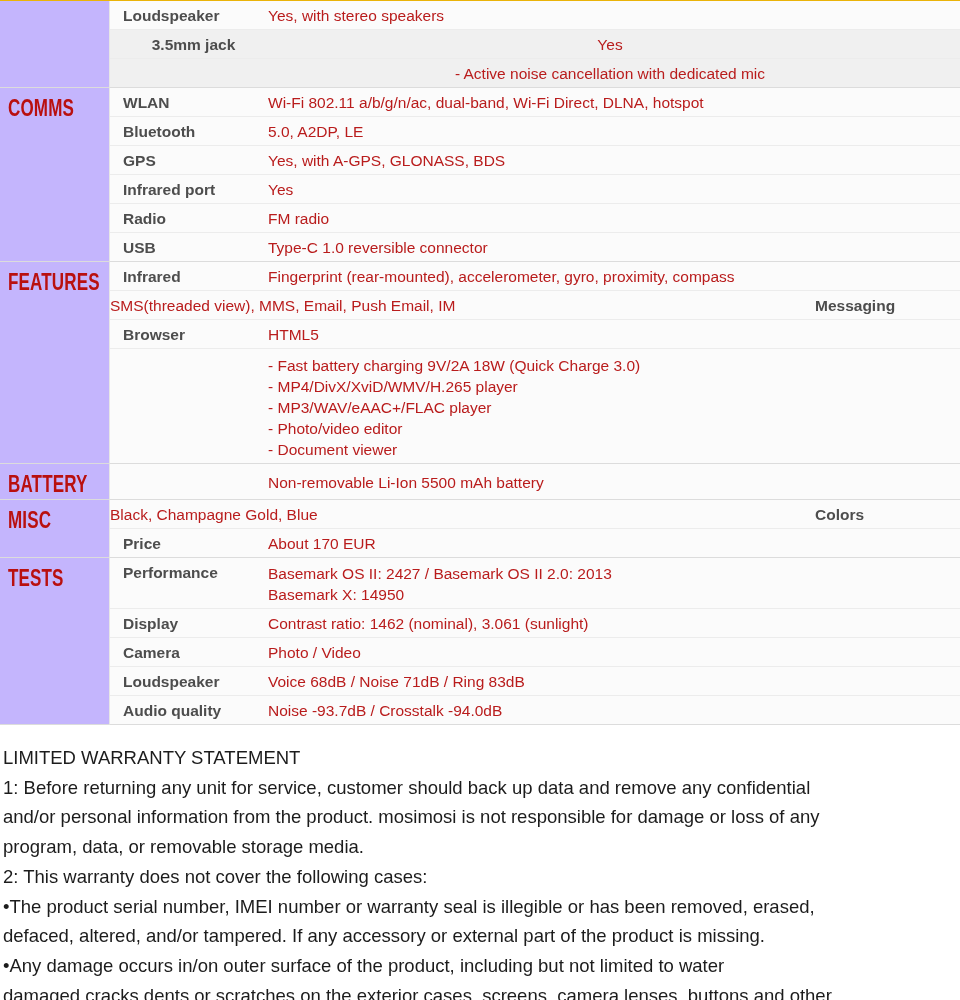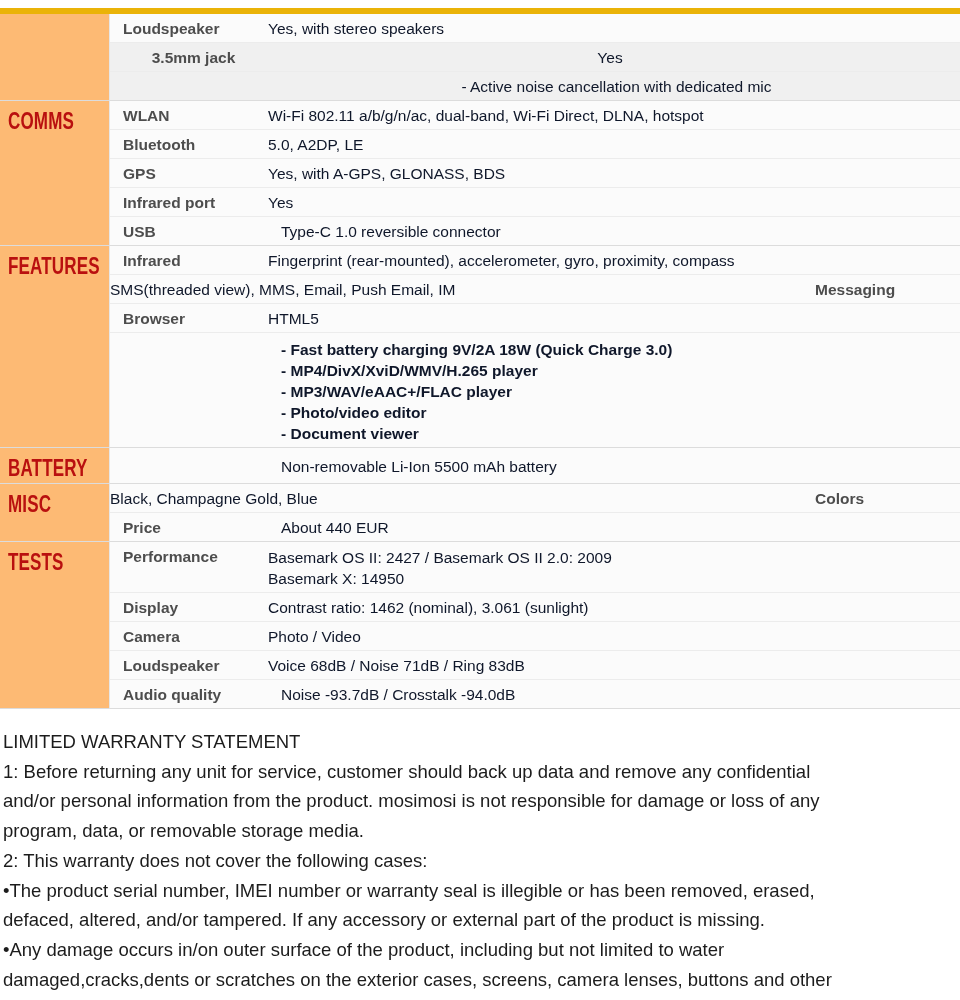--- a/index.html
+++ b/index.html
@@ -1,46 +1,46 @@
 <!DOCTYPE html>
 <html><head>
 <meta charset="utf-8">
 <style>
   html,body{margin:0;padding:0;}
   body{
     width:960px;height:1000px;overflow:hidden;background:#ffffff;
     font-family:"Liberation Sans", sans-serif;
   }
-  .spec-table{width:960px;border-top:6px solid #eab308;margin-top:8px;}
+  .spec-table{width:960px;border-top:1px solid #eab308;}
   .section{display:flex;align-items:stretch;}
   .section-cell{
     width:110px;flex:none;box-sizing:border-box;
-    background:#fdba74;border-right:1px solid #e6e6e6;border-bottom:1px solid #dcdcdc;
+    background:#c4b5fd;border-right:1px solid #e6e6e6;border-bottom:1px solid #dcdcdc;
     padding:7px 0 0 8px;
   }
   .section-title{
     display:inline-block;transform:scaleX(0.74);transform-origin:0 50%;
     font-size:23px;font-weight:bold;color:#b9100f;white-space:nowrap;letter-spacing:0.2px;
   }
   .section-rows{flex:1;display:flex;flex-direction:column;}
   .row{
     display:flex;box-sizing:border-box;min-height:28px;
     border-bottom:1px solid #ececec;background:#fbfbfb;
   }
   .row.shaded{background:#f0f0f0;text-align:center;}
-  .row.last{border-bottom:1px solid #dcdcdc;gap:13px;}
+  .row.last{border-bottom:1px solid #dcdcdc;}
   .cell{box-sizing:border-box;font-size:15.5px;line-height:20px;}
   .cell.label{
     width:158px;flex:none;padding:5px 4px 0 13px;
     font-weight:bold;color:#4d4d4d;
   }
-  .cell.value{flex:1;padding:5px 8px 3px 0;color:#0f172a;}
+  .cell.value{flex:1;padding:5px 8px 3px 0;color:#b91c1c;}
   .row.battery{min-height:36px;}
   .row.battery .cell{padding-top:9px;}
-  .row.block{min-height:115px;font-weight:bold;}
+  .row.block{min-height:115px;}
   .row.block .vline{line-height:21px;}
   .row.block .cell{padding-top:6px;}
   .row.perf{min-height:49px;}
   .row.perf .vline{line-height:21px;}
   .warranty{
     padding:18px 0 0 3px;width:930px;
     font-size:18.5px;line-height:29.7px;color:#1c1c1c;
   }
   .wline{white-space:nowrap;}
 </style>
@@ -82,20 +82,24 @@
         <div class="cell label">Bluetooth</div>
         <div class="cell value">5.0, A2DP, LE</div>
       </div>
       <div class="row">
         <div class="cell label">GPS</div>
         <div class="cell value">Yes, with A-GPS, GLONASS, BDS</div>
       </div>
       <div class="row">
         <div class="cell label">Infrared port</div>
         <div class="cell value">Yes</div>
+      </div>
+      <div class="row">
+        <div class="cell label">Radio</div>
+        <div class="cell value">FM radio</div>
       </div>
       <div class="row last">
         <div class="cell label">USB</div>
         <div class="cell value">Type-C 1.0 reversible connector</div>
       </div>
     </div>
   </div>
 
   <div class="section">
     <div class="section-cell">
@@ -143,34 +147,34 @@
     <div class="section-cell">
       <span class="section-title">MISC</span>
     </div>
     <div class="section-rows">
       <div class="row">
         <div class="cell value">Black, Champagne Gold, Blue</div>
         <div class="cell label">Colors</div>
       </div>
       <div class="row last">
         <div class="cell label">Price</div>
-        <div class="cell value">About 440 EUR</div>
+        <div class="cell value">About 170 EUR</div>
       </div>
     </div>
   </div>
 
   <div class="section">
     <div class="section-cell">
       <span class="section-title">TESTS</span>
     </div>
     <div class="section-rows">
       <div class="row perf">
         <div class="cell label">Performance</div>
         <div class="cell value">
-          <div class="vline">Basemark OS II: 2427 / Basemark OS II 2.0: 2009</div>
+          <div class="vline">Basemark OS II: 2427 / Basemark OS II 2.0: 2013</div>
           <div class="vline">Basemark X: 14950</div>
         </div>
       </div>
       <div class="row">
         <div class="cell label">Display</div>
         <div class="cell value">Contrast ratio: 1462 (nominal), 3.061 (sunlight)</div>
       </div>
       <div class="row">
         <div class="cell label">Camera</div>
         <div class="cell value">Photo / Video</div>

